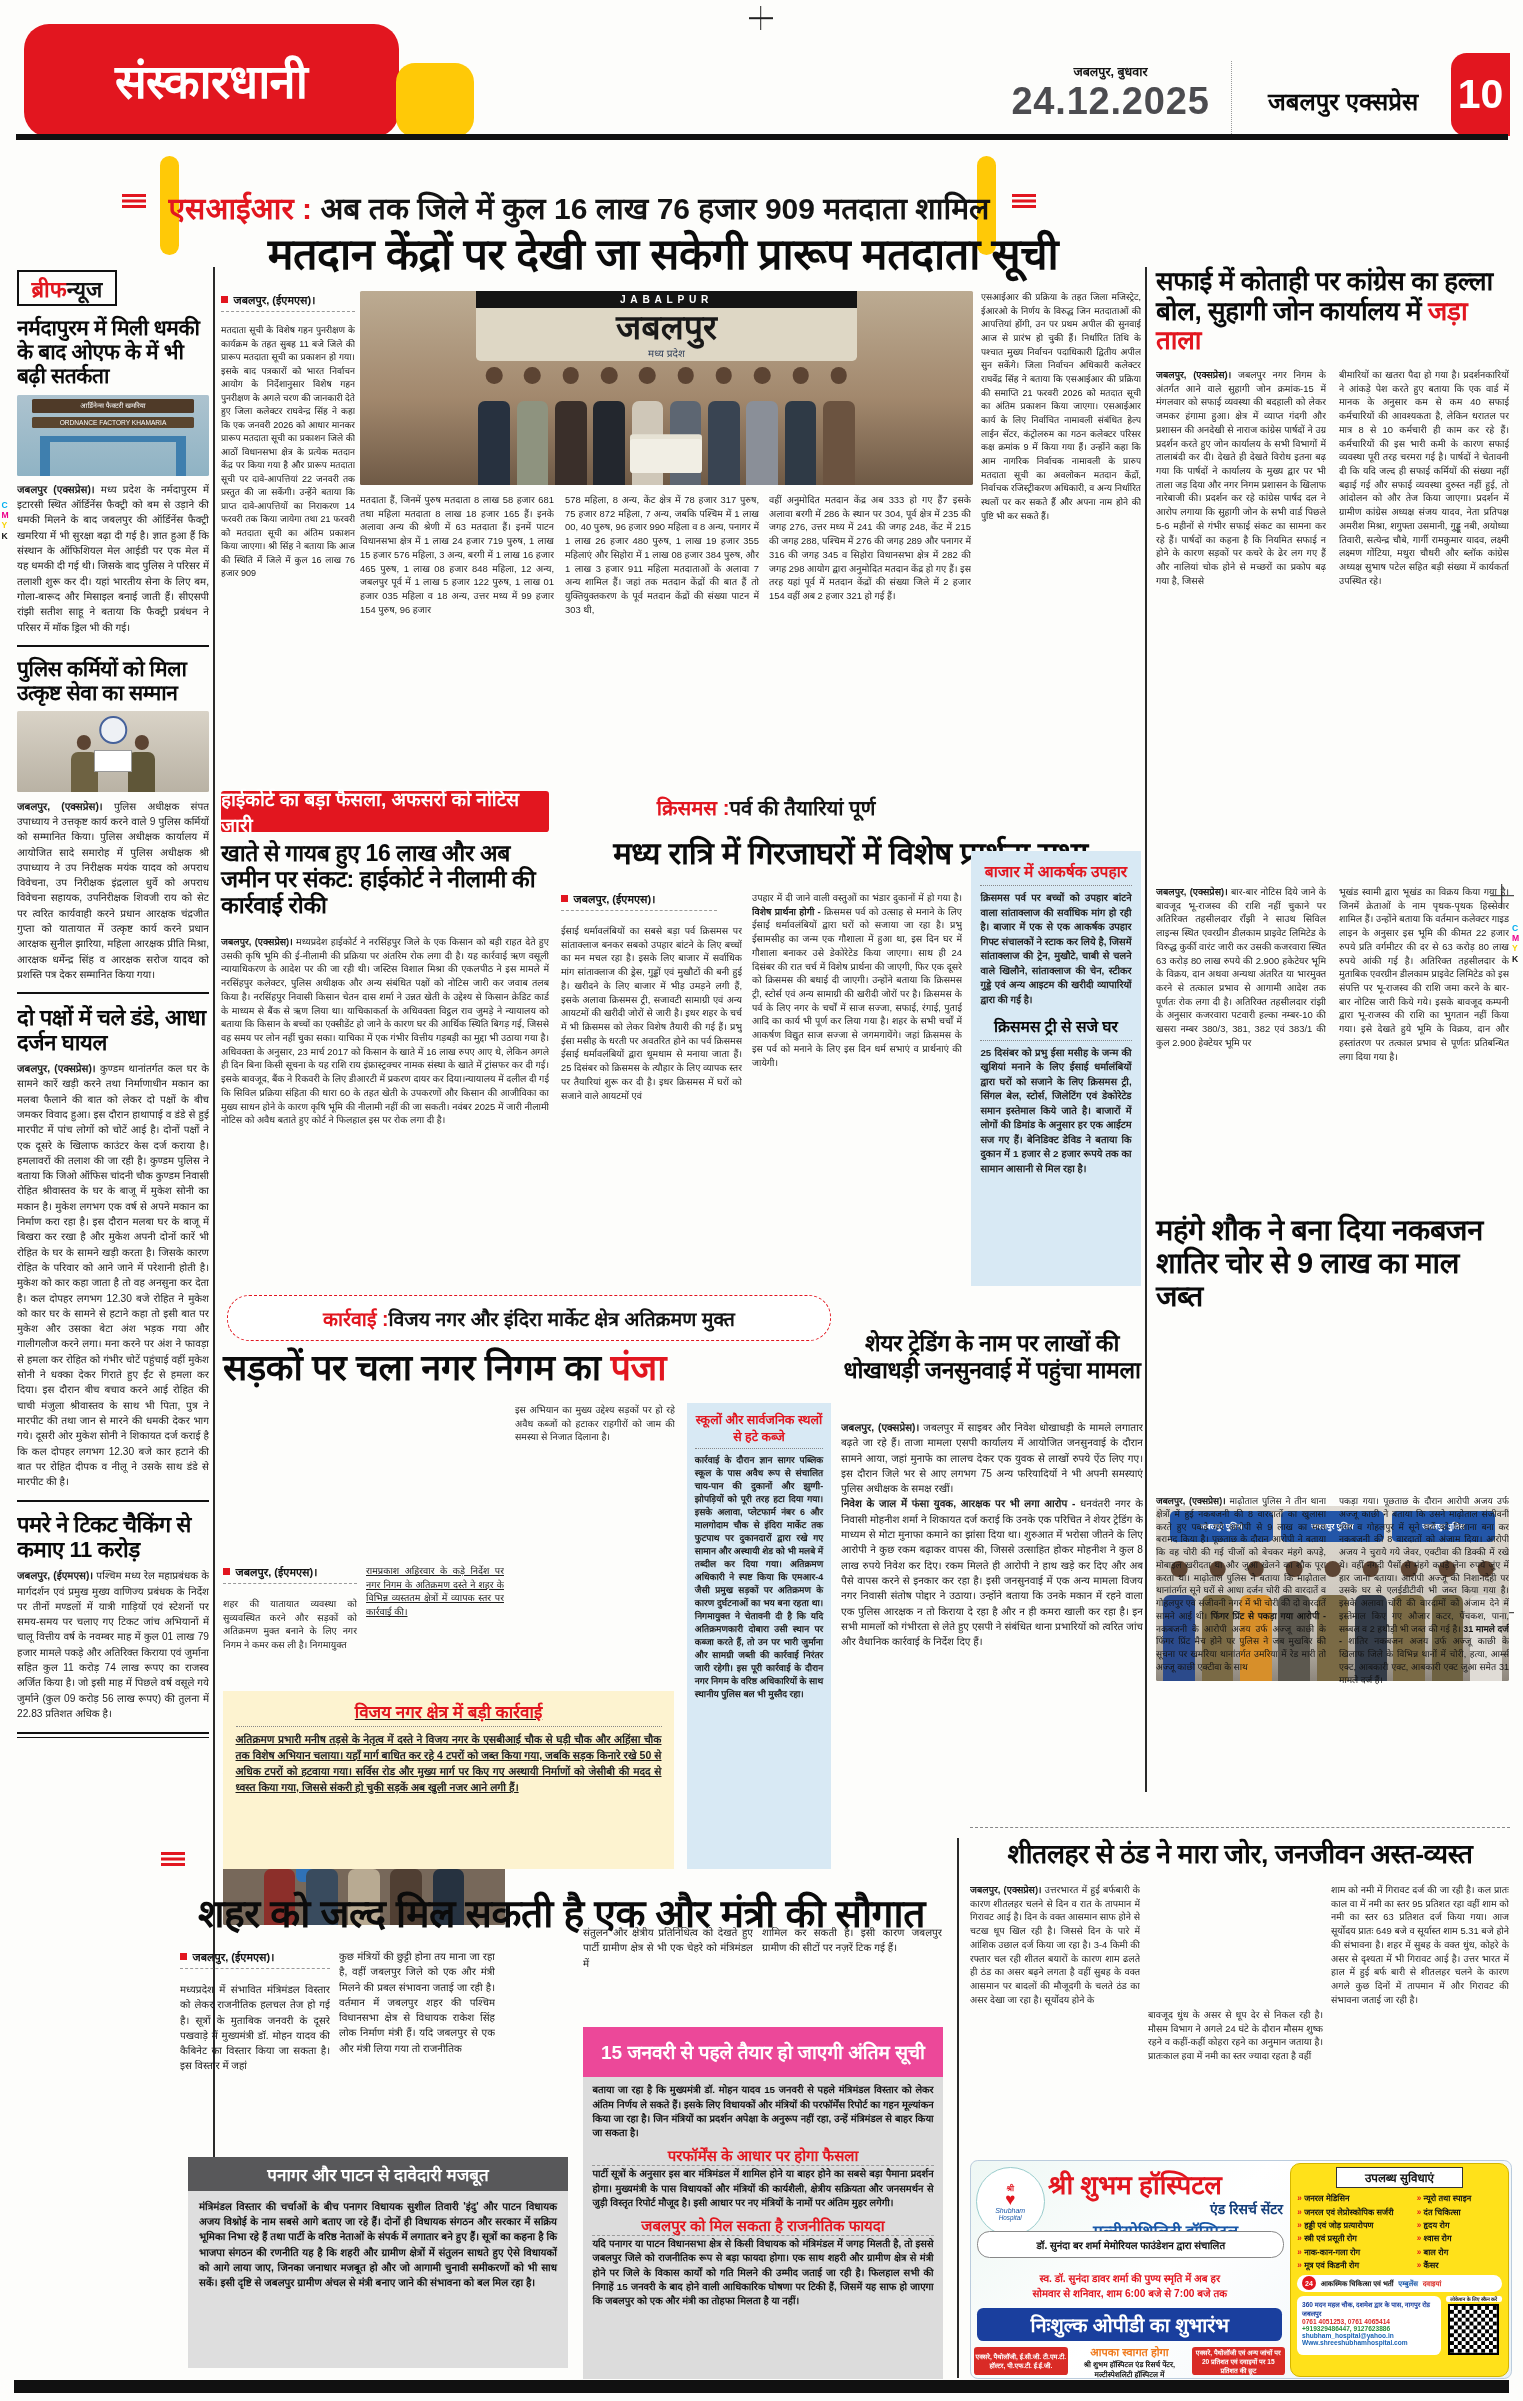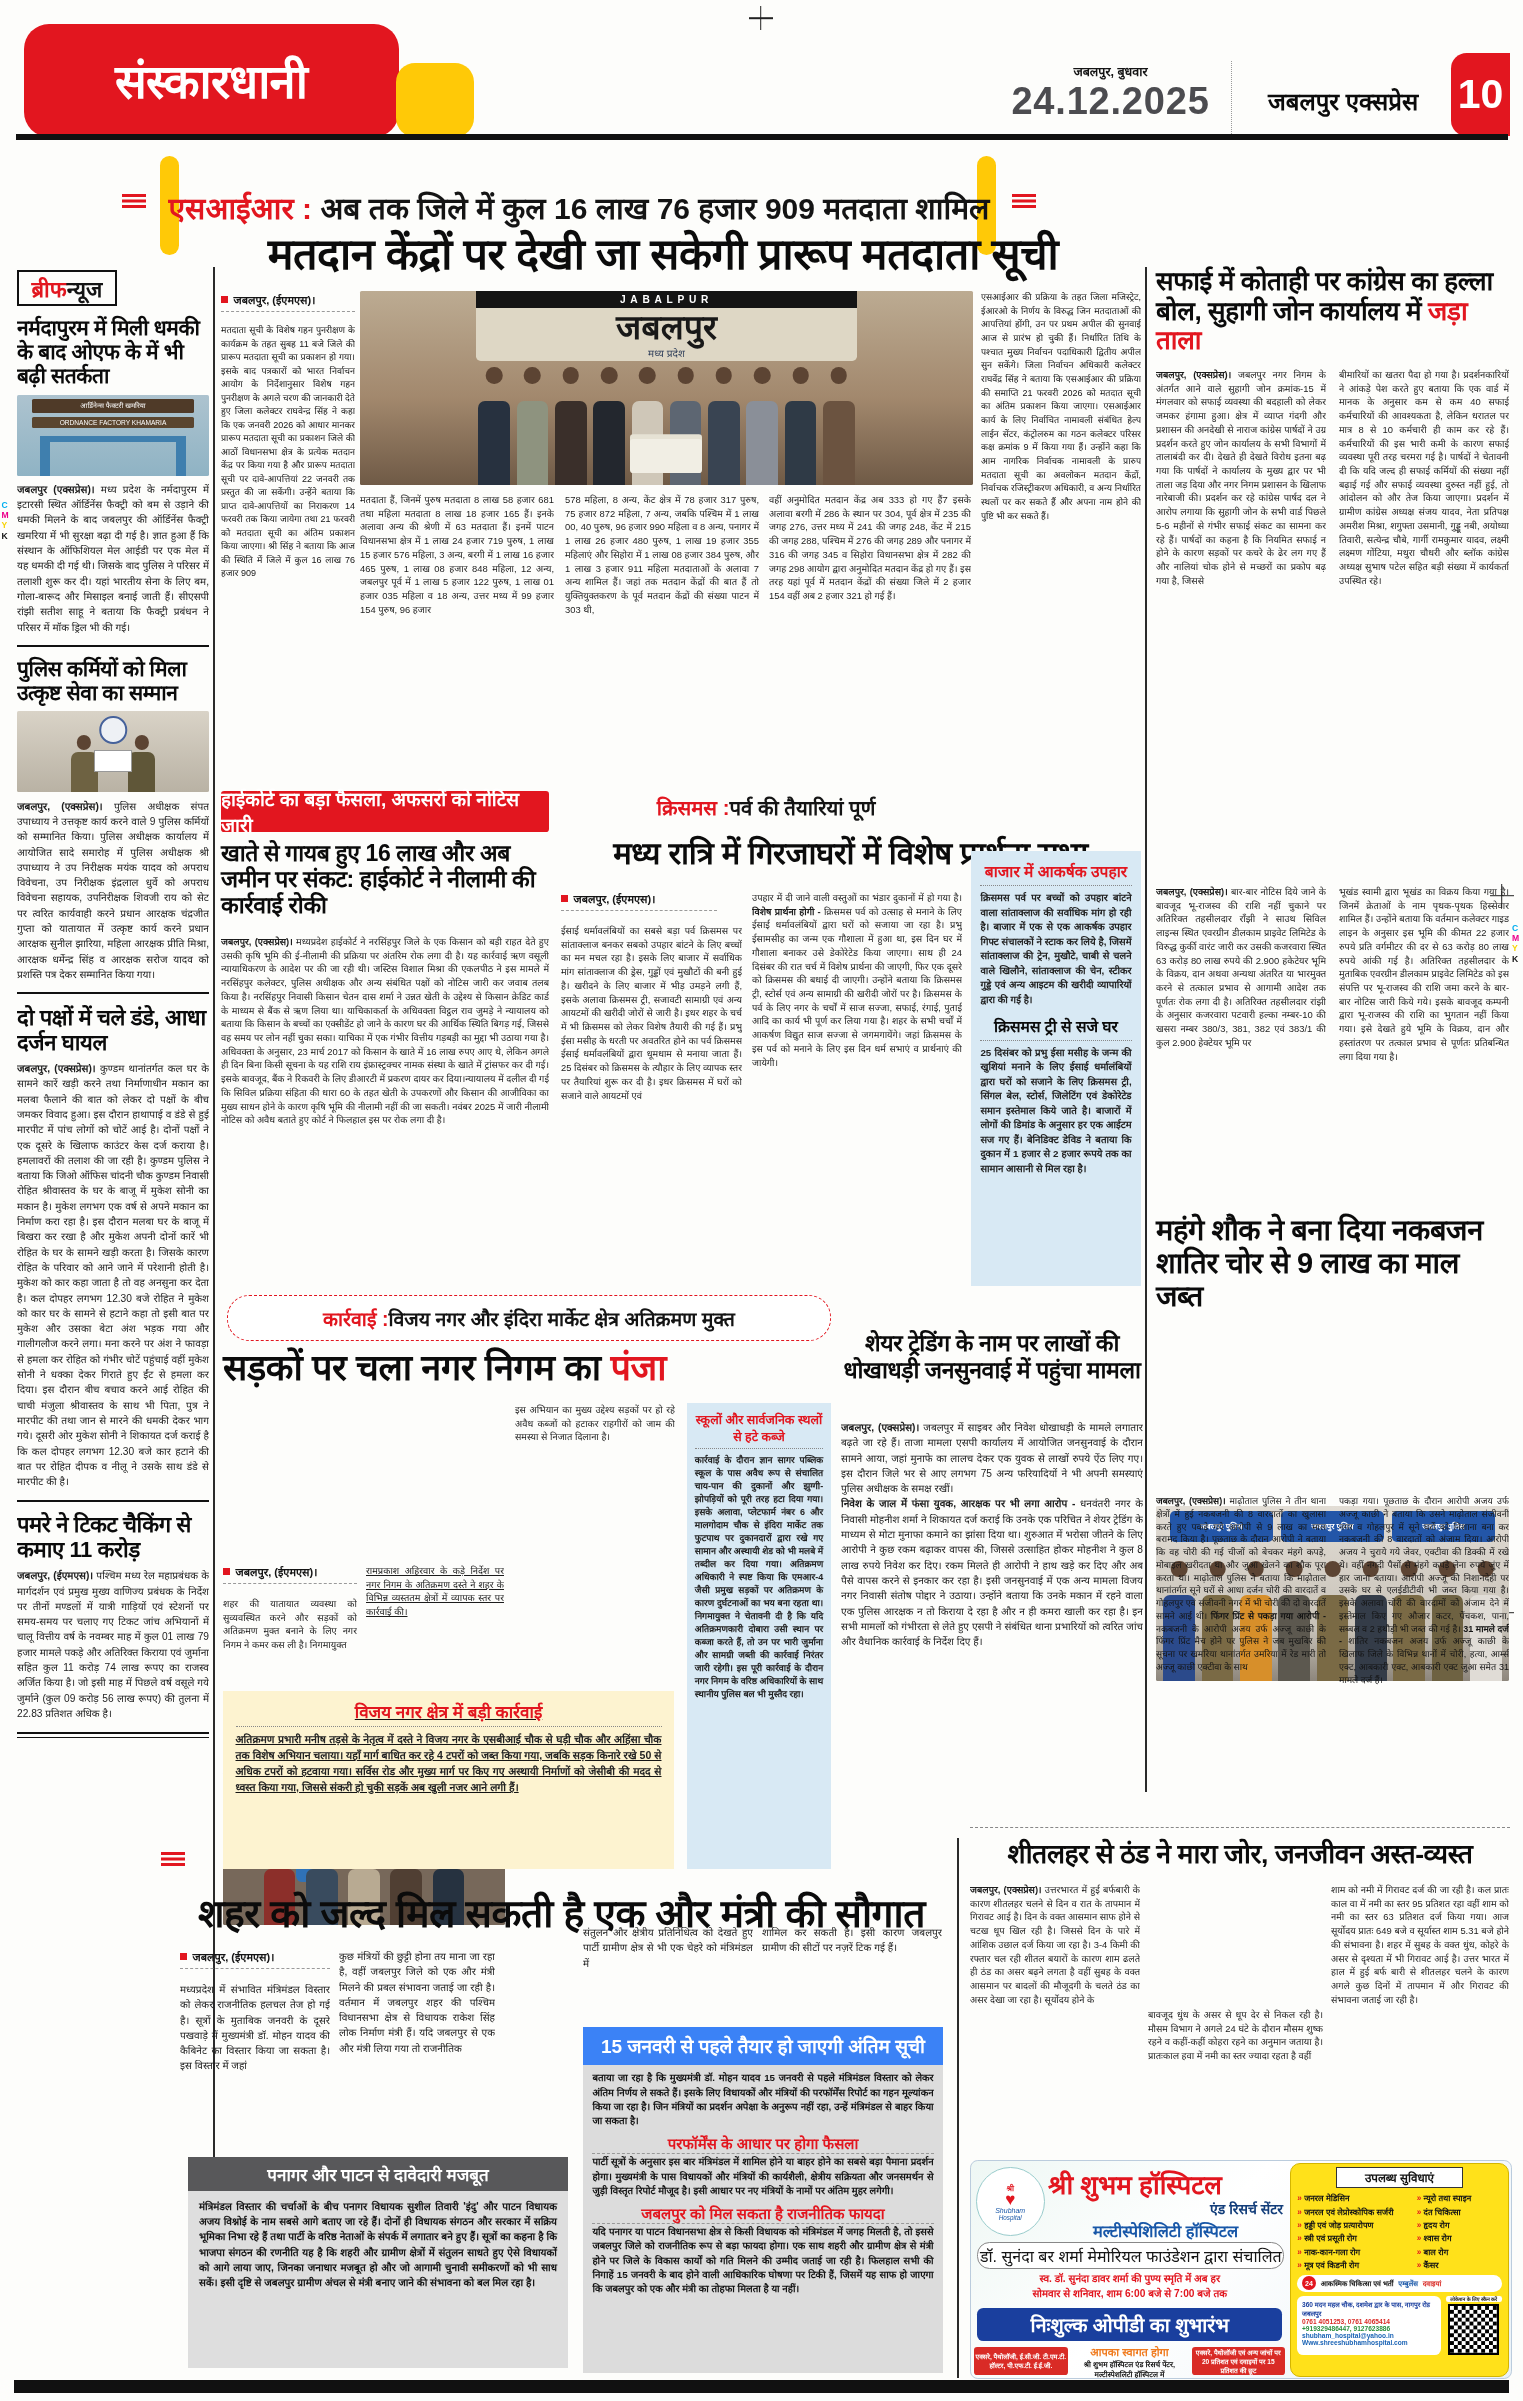--- a/index.html
+++ b/index.html
@@ -267,21 +267,21 @@
   <div class="ab j ov bt13" style="left:339px;top:1949px;width:156px;height:199px;">कुछ मंत्रियों की छुट्टी होना तय माना जा रहा है, वहीं जबलपुर जिले को एक और मंत्री मिलने की प्रबल संभावना जताई जा रही है। वर्तमान में जबलपुर शहर की पश्चिम विधानसभा क्षेत्र से विधायक राकेश सिंह लोक निर्माण मंत्री हैं। यदि जबलपुर से एक और मंत्री लिया गया तो राजनीतिक</div>
   <div class="ab j ov bt13" style="left:180px;top:1982px;width:150px;height:166px;">मध्यप्रदेश में संभावित मंत्रिमंडल विस्तार को लेकर राजनीतिक हलचल तेज हो गई है। सूत्रों के मुताबिक जनवरी के दूसरे पखवाड़े में मुख्यमंत्री डॉ. मोहन यादव की कैबिनेट का विस्तार किया जा सकता है। इस विस्तार में जहां</div>
   <div class="ab j ov bt13" style="left:583px;top:1925px;width:170px;height:94px;">संतुलन और क्षेत्रीय प्रतिनिधित्व को देखते हुए पार्टी ग्रामीण क्षेत्र से भी एक चेहरे को मंत्रिमंडल में</div>
   <div class="ab j ov bt13" style="left:762px;top:1925px;width:180px;height:94px;">शामिल कर सकती है। इसी कारण जबलपुर ग्रामीण की सीटों पर नज़रें टिक गई हैं।</div>
 
   <div class="ab ov" style="left:188px;top:2157px;width:380px;height:222px;">
     <div class="ctr" style="height:34px;background:#58585a;color:#fff;font-size:17px;font-weight:bold;">पनागर और पाटन से दावेदारी मजबूत</div>
     <div class="j" style="background:#dedede;padding:7.8px 11px;font-size:10.2px;line-height:1.5;font-weight:bold;height:177px;box-sizing:border-box;overflow:hidden;">मंत्रिमंडल विस्तार की चर्चाओं के बीच पनागर विधायक सुशील तिवारी 'इंदु' और पाटन विधायक अजय विश्नोई के नाम सबसे आगे बताए जा रहे हैं। दोनों ही विधायक संगठन और सरकार में सक्रिय भूमिका निभा रहे हैं तथा पार्टी के वरिष्ठ नेताओं के संपर्क में लगातार बने हुए हैं। सूत्रों का कहना है कि भाजपा संगठन की रणनीति यह है कि शहरी और ग्रामीण क्षेत्रों में संतुलन साधते हुए ऐसे विधायकों को आगे लाया जाए, जिनका जनाधार मजबूत हो और जो आगामी चुनावी समीकरणों को भी साध सकें। इसी दृष्टि से जबलपुर ग्रामीण अंचल से मंत्री बनाए जाने की संभावना को बल मिल रहा है।</div>
   </div>
   <div class="ab ov" style="left:583px;top:2027px;width:360px;height:352px;">
-    <div class="ctr" style="height:38px;background:#3b82f6;color:#fff;font-size:19px;font-weight:bold;">15 जनवरी से पहले तैयार हो जाएगी अंतिम सूची</div>
+    <div class="ctr" style="height:50px;background:#ec4899;color:#fff;font-size:19px;font-weight:bold;">15 जनवरी से पहले तैयार हो जाएगी अंतिम सूची</div>
     <div style="background:#dcdcdc;padding:6.3px 9.4px;height:308px;box-sizing:border-box;overflow:hidden;">
       <div class="j" style="font-size:9.8px;line-height:1.45;font-weight:bold;">बताया जा रहा है कि मुख्यमंत्री डॉ. मोहन यादव 15 जनवरी से पहले मंत्रिमंडल विस्तार को लेकर अंतिम निर्णय ले सकते हैं। इसके लिए विधायकों और मंत्रियों की परफॉर्मेंस रिपोर्ट का गहन मूल्यांकन किया जा रहा है। जिन मंत्रियों का प्रदर्शन अपेक्षा के अनुरूप नहीं रहा, उन्हें मंत्रिमंडल से बाहर किया जा सकता है।</div>
       <div class="red" style="text-align:center;font-size:15px;font-weight:bold;margin:4.7px 0 1.6px;border-bottom:0.8px dashed #999;">परफॉर्मेंस के आधार पर होगा फैसला</div>
       <div class="j" style="font-size:9.8px;line-height:1.45;font-weight:bold;">पार्टी सूत्रों के अनुसार इस बार मंत्रिमंडल में शामिल होने या बाहर होने का सबसे बड़ा पैमाना प्रदर्शन होगा। मुख्यमंत्री के पास विधायकों और मंत्रियों की कार्यशैली, क्षेत्रीय सक्रियता और जनसमर्थन से जुड़ी विस्तृत रिपोर्ट मौजूद है। इसी आधार पर नए मंत्रियों के नामों पर अंतिम मुहर लगेगी।</div>
       <div class="red" style="text-align:center;font-size:15px;font-weight:bold;margin:4.7px 0 1.6px;border-bottom:0.8px dashed #999;">जबलपुर को मिल सकता है राजनीतिक फायदा</div>
       <div class="j" style="font-size:9.8px;line-height:1.45;font-weight:bold;">यदि पनागर या पाटन विधानसभा क्षेत्र से किसी विधायक को मंत्रिमंडल में जगह मिलती है, तो इससे जबलपुर जिले को राजनीतिक रूप से बड़ा फायदा होगा। एक साथ शहरी और ग्रामीण क्षेत्र से मंत्री होने पर जिले के विकास कार्यों को गति मिलने की उम्मीद जताई जा रही है। फिलहाल सभी की निगाहें 15 जनवरी के बाद होने वाली आधिकारिक घोषणा पर टिकी हैं, जिसमें यह साफ हो जाएगा कि जबलपुर को एक और मंत्री का तोहफा मिलता है या नहीं।</div>
     </div>
   </div>
 
   <div class="ab" style="left:970px;top:1827px;width:540px;border-top:1.6px dashed #888;"></div>
@@ -295,21 +295,21 @@
   <div class="ab" style="left:970px;top:2160px;width:540px;height:217px;border:0.8px solid #bcd;border-radius:7.8px;background:linear-gradient(135deg,#eef7f4,#ffffff 40%,#eaf2f7);">
     <div class="ab ctr" style="left:4.7px;top:6.3px;width:67px;height:67px;background:#fff;border:1.6px solid #9cc;border-radius:50%;flex-direction:column;">
       <span style="font-size:7.8px;color:var(--red);font-weight:bold;">श्री</span>
       <span style="font-size:17px;color:var(--red);line-height:14px;">♥</span>
       <span style="font-size:7px;color:#1857a8;font-style:italic;">Shubham</span>
       <span style="font-size:6.3px;color:#1857a8;font-style:italic;">Hospital</span>
     </div>
     <div class="ab nw" style="left:77px;top:4.7px;width:235px;font-size:26px;font-weight:bold;color:var(--red);">श्री शुभम हॉस्पिटल</div>
     <div class="ab" style="left:77px;top:38px;width:235px;text-align:right;font-size:14px;font-weight:bold;color:#123d7a;">एंड रिसर्च सेंटर</div>
     <div class="ab" style="left:77px;top:58px;width:235px;text-align:center;font-size:16.4px;font-weight:bold;color:#1857a8;">मल्टीस्पेशिलिटी हॉस्पिटल</div>
-    <div class="ab ctr" style="left:6.3px;top:81px;width:305px;height:25px;background:#fff;border:1.2px solid #888;border-radius:12.5px;font-size:16px;font-weight:normal;">डॉ. सुनंदा बर शर्मा मेमोरियल फाउंडेशन द्वारा संचालित</div>
+    <div class="ab ctr" style="left:6.3px;top:70px;width:305px;height:25px;background:#fff;border:1.2px solid #888;border-radius:12.5px;font-size:10px;font-weight:bold;">डॉ. सुनंदा बर शर्मा मेमोरियल फाउंडेशन द्वारा संचालित</div>
     <div class="ab" style="left:6.3px;top:111px;width:305px;text-align:center;color:var(--red);font-size:10.2px;font-weight:bold;line-height:1.45;">
       <div>स्व. डॉ. सुनंदा डावर शर्मा की पुण्य स्मृति में अब हर</div>
         <div>सोमवार से शनिवार, शाम 6:00 बजे से 7:00 बजे तक</div>
       </div>
     <div class="ab ctr" style="left:6.3px;top:147px;width:305px;height:33px;background:#1a3f9e;border-radius:6.3px;color:#fff;font-size:19.5px;font-weight:bold;">निःशुल्क ओपीडी का शुभारंभ</div>
     <div class="ab ctr" style="left:3.1px;top:186px;width:92px;height:26.6px;background:#d92b26;border-radius:3.1px;color:#fff;font-size:6.6px;font-weight:bold;text-align:center;padding:0.8px;">एक्सरे, पैथोलॉजी, ई.सी.जी. टी.एम.टी. हॉल्टर, पी.एफ.टी. ई.ई.जी.</div>
     <div class="ab" style="left:100px;top:183px;width:117px;text-align:center;">
       <div style="color:#f07b1f;font-size:11px;font-weight:bold;">आपका स्वागत होगा</div>
       <div style="font-size:7.4px;font-weight:bold;">श्री शुभम हॉस्पिटल एंड रिसर्च पेंटर,</div>
       <div style="font-size:7.4px;font-weight:bold;">मल्टीस्पेशलिटी हॉस्पिटल में</div>

